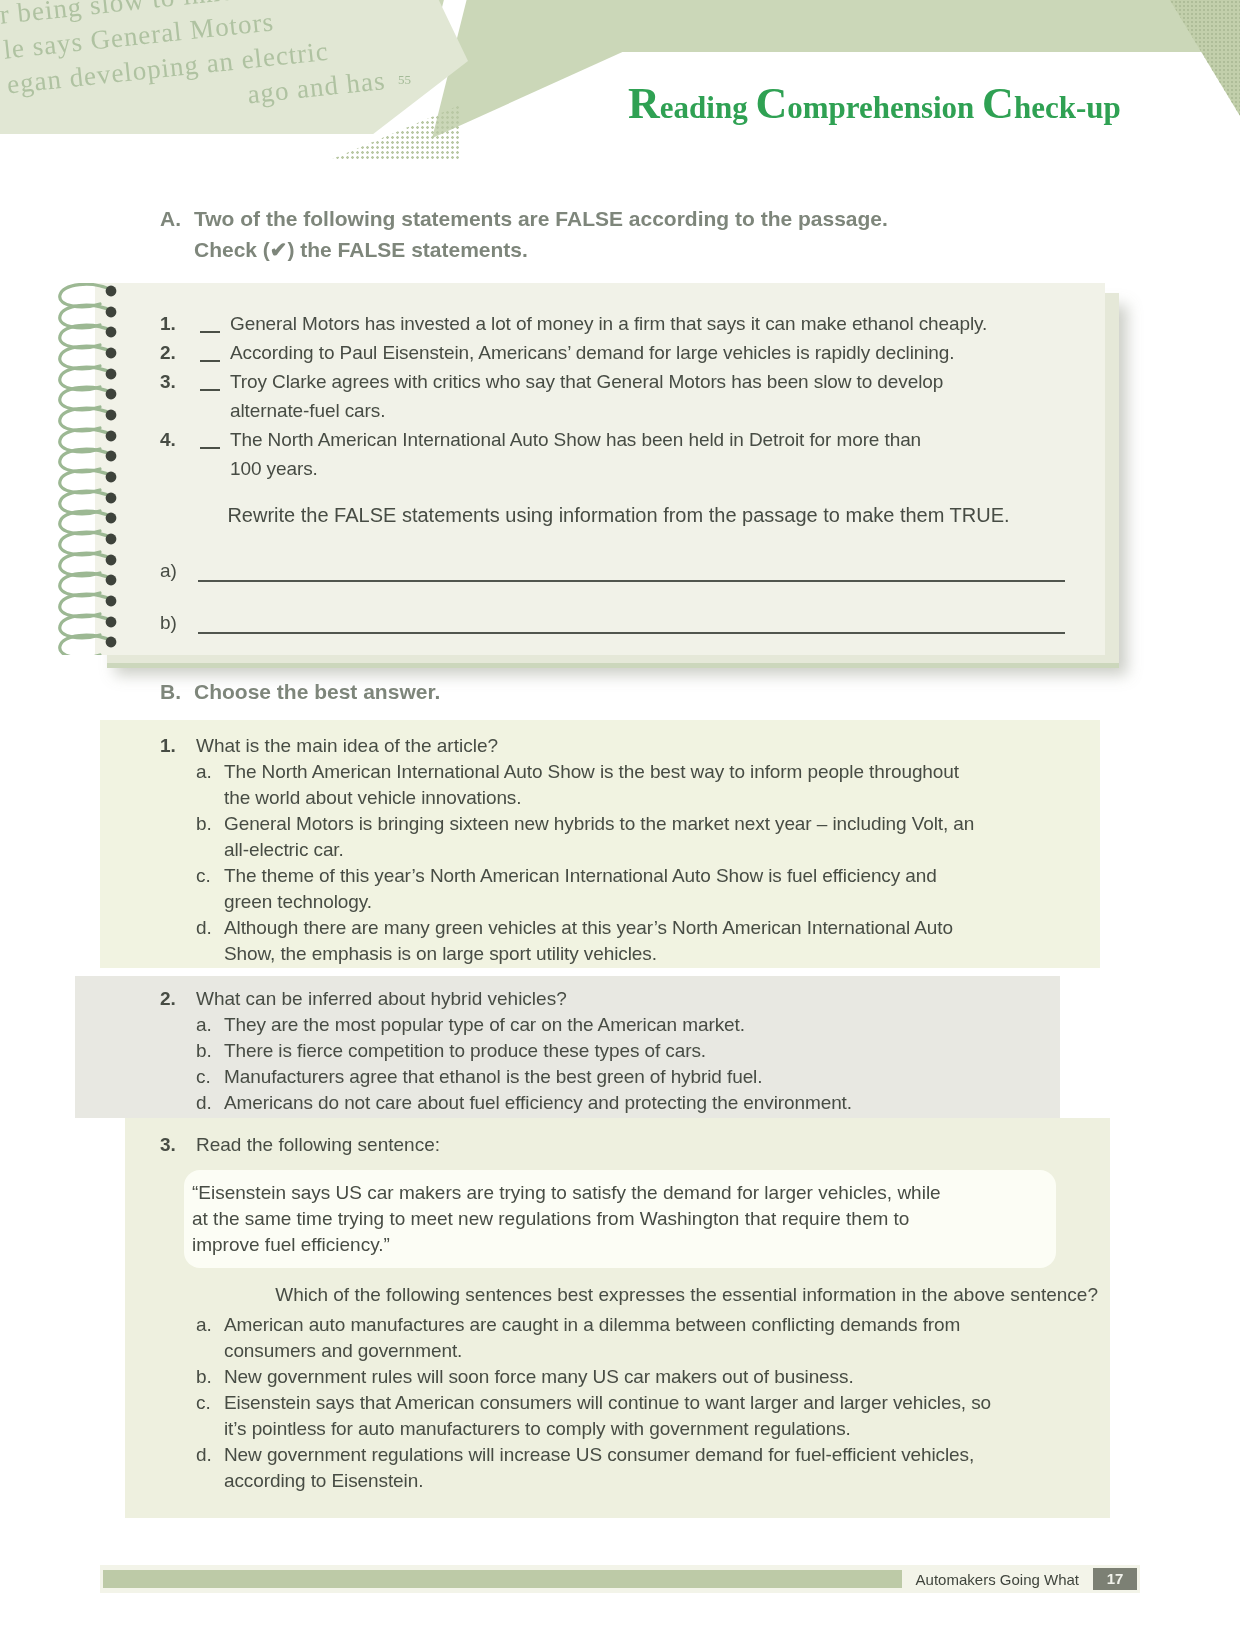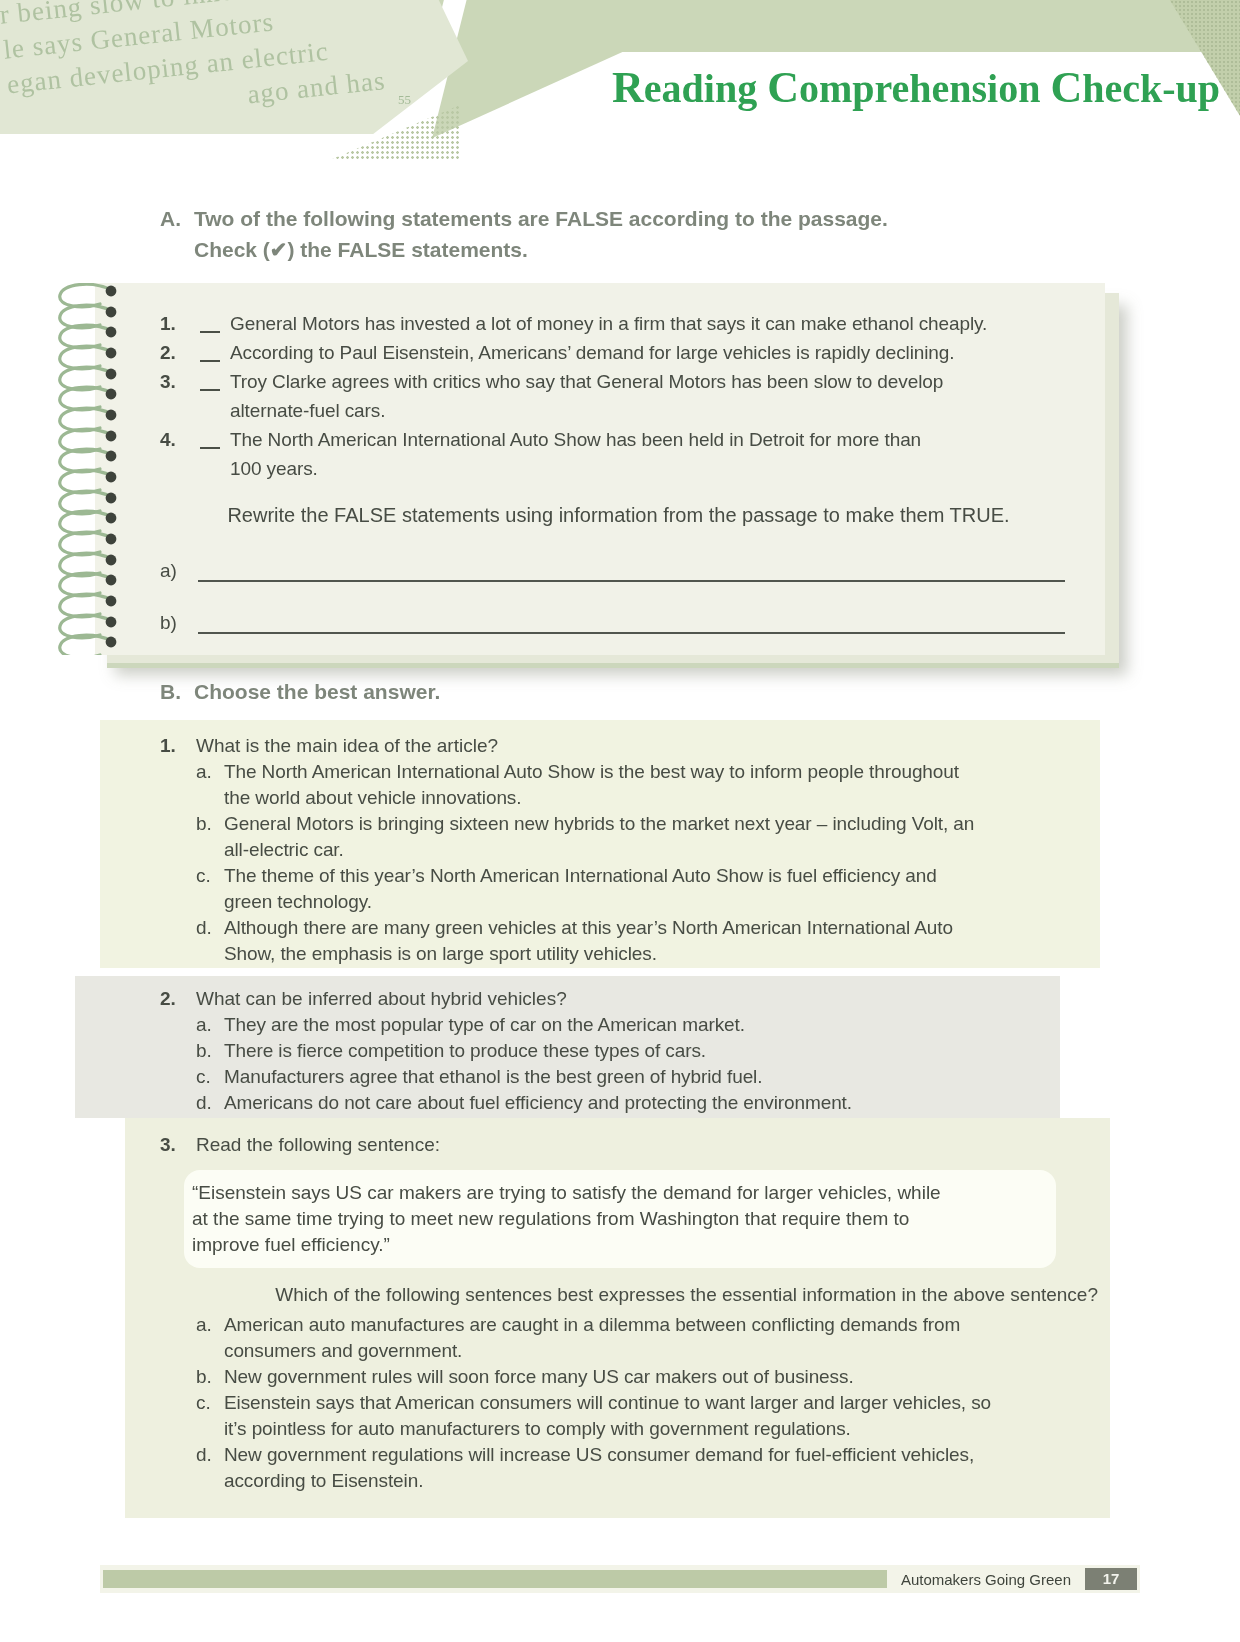--- a/index.html
+++ b/index.html
@@ -18,23 +18,23 @@
             transform:rotate(14deg);z-index:2;}
   .clip{position:absolute;left:-6px;top:-28px;width:474px;height:162px;background:var(--clip-bg,#e1e7d4);
             clip-path:polygon(0 0,91% 0,100% 55%,80% 100%,0 100%);z-index:3;}
   .clip-dots{position:absolute;left:330px;top:105px;width:130px;height:55px;z-index:3;
             background-image:radial-gradient(#b9c8a4 1.2px,transparent 1.5px);background-size:5px 5px;
             clip-path:polygon(0 100%,100% 0,100% 100%);}
   .clip-text{position:absolute;left:4px;top:26px;transform:rotate(-6deg);transform-origin:0 0;
             font-family:"Liberation Serif",serif;font-size:27px;line-height:35px;
             color:var(--clip-text,#afc2a1);white-space:nowrap;letter-spacing:1px;}
   .clip-line-4{padding-left:238px;}
-  .clip-mark{position:absolute;left:398px;top:92px;font-size:13px;color:#a3ba97;z-index:4;font-family:"Liberation Serif",serif;}
-  .title{position:absolute;left:612px;top:62px;margin:0;z-index:4;white-space:nowrap;
-         font-family:"Liberation Serif",serif;font-weight:700;font-size:40px;color:var(--title-green,#2fa153);}
+  .clip-mark{position:absolute;left:398px;top:72px;font-size:13px;color:#a3ba97;z-index:4;font-family:"Liberation Serif",serif;}
+  .title{position:absolute;left:612px;top:62px;margin:16px;z-index:4;white-space:nowrap;
+         font-family:"Liberation Serif",serif;font-weight:700;font-size:31px;color:var(--title-green,#2fa153);}
   .title .tw{display:inline-block;}
   .title .tw::first-letter{font-size:44px;}
 
   
   .h-explore{position:absolute;left:160px;top:158px;margin:0;font-size:31px;font-weight:700;
              color:var(--accent-green,#3aa84d);letter-spacing:-0.3px;}
   .sec-head{position:absolute;font-size:21px;font-weight:700;color:var(--heading-gray,#7e867b);line-height:31px;}
   .sec-a-head{left:160px;top:203px;}
   .sec-b-head{left:160px;top:676px;}
   .sec-label{display:inline-block;width:34px;}
@@ -68,21 +68,21 @@
   .quote-box{margin:12px 42px 0 24px;background:var(--quote-bg,#fcfdf5);border-radius:16px;
              padding:10px 8px;line-height:26px;}
   .quote{white-space:pre-line;}
   .followup{margin:14px 0 4px 28px;text-align:right;}
 
   
   .footer{position:absolute;left:100px;top:1565px;width:1040px;height:28px;background:#f3f4e9;
           display:flex;align-items:center;box-sizing:border-box;padding:3px 3px;}
   .f-green{flex:1 1 auto;height:18px;background:var(--footer-bar-green,#bdcaa7);}
   .f-label{padding:0 14px;font-size:15px;color:#3f443c;white-space:nowrap;}
-  .f-page{width:52px;height:22px;background:var(--footer-page-bg,#7c8074);color:#f2f3ec;
+  .f-page{width:44px;height:22px;background:var(--footer-page-bg,#7c8074);color:#f2f3ec;
           font-size:15px;font-weight:700;text-align:center;line-height:22px;}
 </style>
 </head>
 <body>
 
 <div class="page">
 
   <header class="banner">
     <div class="band"></div>
     <div class="band-tri"></div>
@@ -255,17 +255,17 @@
     </div>
     <div class="opt">
       <span class="opt-letter">d.</span>
       <span class="opt-text">New government regulations will increase US consumer demand for fuel-efficient vehicles,
 according to Eisenstein.</span>
     </div>
   </section>
 
   <footer class="footer">
     <div class="f-green"></div>
-    <div class="f-label">Automakers Going Green</div>
+    <div class="f-label">Automakers Going What</div>
     <div class="f-page">17</div>
   </footer>
 
 </div>
 
 </body></html>

